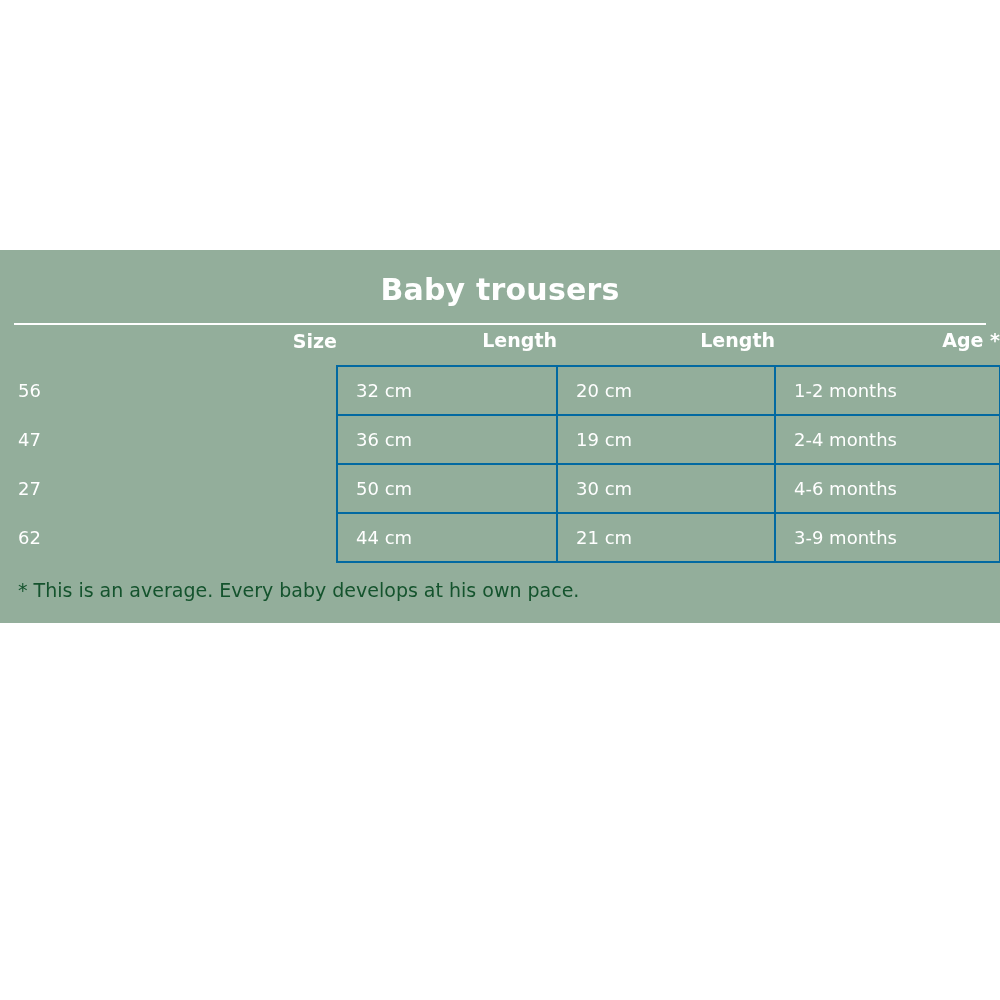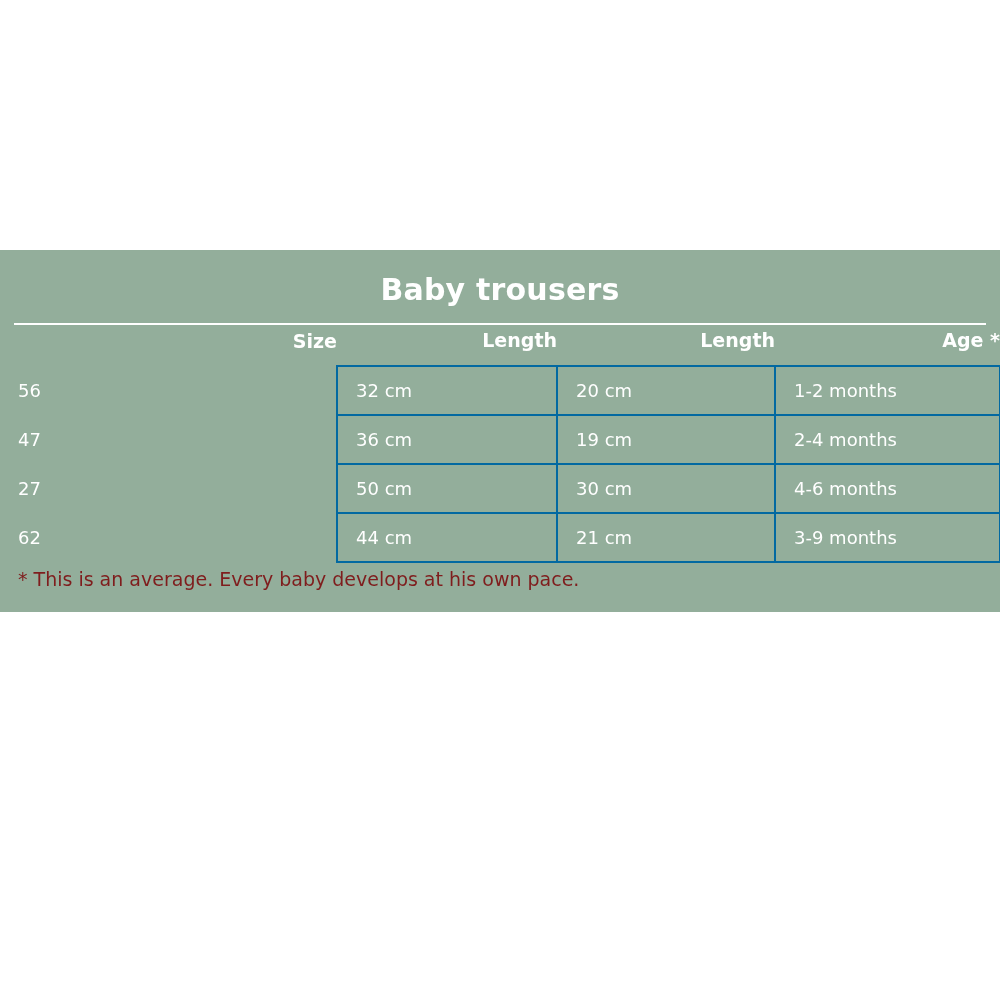--- a/index.html
+++ b/index.html
@@ -77,23 +77,23 @@
   td.boxed {
     border: 2px solid #0369a1;
   }
   
 
   td.size-cell {
     border: none;
   }
 
   .footnote {
-    color: #7f1d1d;
+    color: #14532d;
     font-size: 19px;
-    padding: 5px 0 22px 18px;
+    padding: 16px 0 22px 18px;
     font-family: "DejaVu Sans", sans-serif;
     border-radius: 14px;
   }
 </style>
 </head>
 <body>
 
 <div class="size-chart">
 
   <div class="chart-title">Baby trousers</div>

